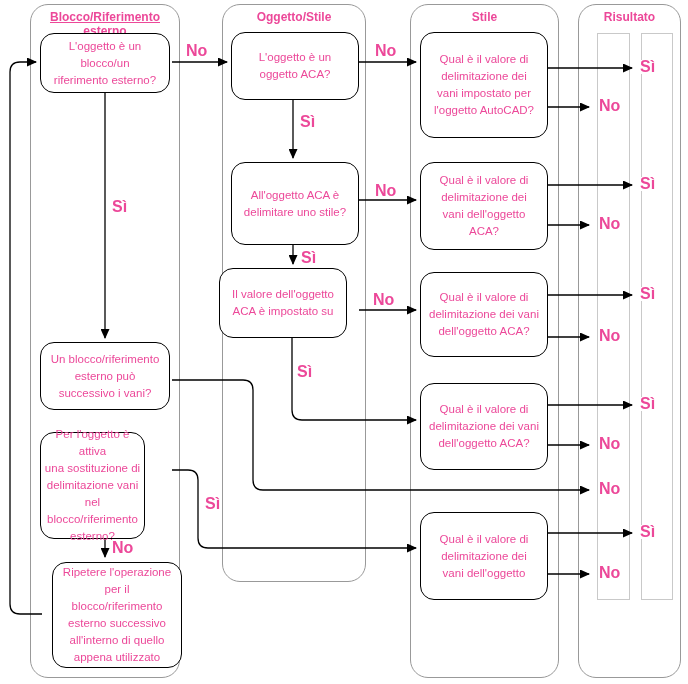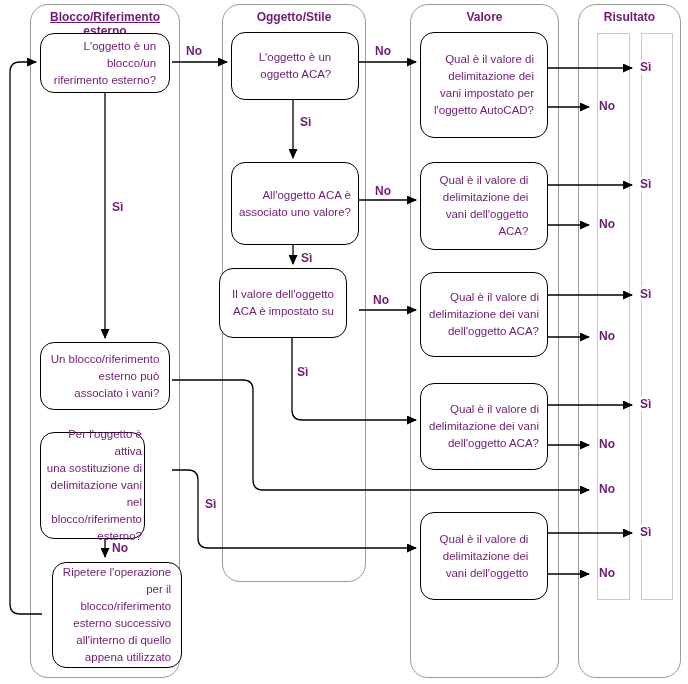--- a/index.html
+++ b/index.html
@@ -1,58 +1,58 @@
 <!DOCTYPE html>
 <html><head>
 <meta charset="utf-8">
 <style>
   html,body{margin:0;padding:0;background:#fff;}
   .stage{
     position:relative;width:688px;height:684px;background:#fff;
-    font-family:"Liberation Sans",sans-serif;color:#701a75;overflow:hidden;
+    font-family:"Liberation Sans",sans-serif;color:#ec4899;overflow:hidden;
   }
   .col{
     position:absolute;border:1px solid #999;border-radius:18px;background:transparent;
     box-sizing:border-box;z-index:0;
   }
   .col-title{
     position:absolute;left:0;top:5px;width:100%;text-align:center;
     font-weight:bold;font-size:12px;line-height:14px;white-space:pre-line;z-index:1;
   }
   .col-title.underlined{text-decoration:underline;}
   .strip{
     position:absolute;border:1px solid #c9c9c9;background:#fff;box-sizing:border-box;z-index:1;
   }
   svg.wires{position:absolute;left:0;top:0;z-index:2;}
   path.wire{fill:none;stroke:#000;stroke-width:1.3px;}
   .node{
     position:absolute;background:#fff;border:1.5px solid #000;border-radius:14px;
-    display:flex;align-items:center;justify-content:center;text-align:right;
+    display:flex;align-items:center;justify-content:center;text-align:center;
     font-size:11.5px;line-height:17px;white-space:pre-line;padding:2px;
     box-sizing:border-box;z-index:3;
   }
   .elabel{
-    position:absolute;font-weight:bold;font-size:12px;line-height:14px;z-index:4;background:#fff;
+    position:absolute;font-weight:bold;font-size:16px;line-height:14px;z-index:4;background:#fff;
     padding:0 1px;
   }
 </style>
 </head>
 <body>
 
 <div class="stage">
 
   <div class="col" style="left:30px;top:4px;width:150px;height:674px;">
     <div class="col-title underlined">Blocco/Riferimento
 esterno</div>
   </div>
   <div class="col" style="left:222px;top:4px;width:144px;height:578px;">
     <div class="col-title">Oggetto/Stile</div>
   </div>
   <div class="col" style="left:410px;top:4px;width:149px;height:674px;">
-    <div class="col-title">Valore</div>
+    <div class="col-title">Stile</div>
   </div>
   <div class="col" style="left:578px;top:4px;width:103px;height:674px;">
     <div class="col-title">Risultato</div>
   </div>
 
   <div class="strip" style="left:597px;top:33px;width:33px;height:567px;"></div>
   <div class="strip" style="left:641px;top:33px;width:32px;height:567px;"></div>
 
   <svg class="wires" width="688" height="684" viewBox="0 0 688 684">
     <defs>
@@ -82,37 +82,37 @@
     <path class="wire" marker-end="url(#arrow)" d="M548,445 L589,445"></path>
     <path class="wire" marker-end="url(#arrow)" d="M548,533 L632,533"></path>
     <path class="wire" marker-end="url(#arrow)" d="M548,574 L589,574"></path>
   </svg>
 
   <div class="node" style="left:40px;top:33px;width:130px;height:60px;">L'oggetto è un
 blocco/un
 riferimento esterno?</div>
   <div class="node" style="left:40px;top:342px;width:130px;height:68px;">Un blocco/riferimento
 esterno può
-associato i vani?</div>
+successivo i vani?</div>
   <div class="node" style="left:40px;top:432px;width:105px;height:107px;">Per l'oggetto è attiva
 una sostituzione di
 delimitazione vani nel
 blocco/riferimento
 esterno?</div>
   <div class="node" style="left:52px;top:562px;width:130px;height:106px;">Ripetere l'operazione
 per il
 blocco/riferimento
 esterno successivo
 all'interno di quello
 appena utilizzato</div>
 
   <div class="node" style="left:231px;top:32px;width:128px;height:68px;">L'oggetto è un
 oggetto ACA?</div>
   <div class="node" style="left:231px;top:162px;width:128px;height:83px;">All'oggetto ACA è
-associato uno valore?</div>
+delimitare uno stile?</div>
   <div class="node" style="left:219px;top:268px;width:128px;height:70px;">Il valore dell'oggetto
 ACA è impostato su</div>
 
   <div class="node" style="left:420px;top:32px;width:128px;height:106px;">Qual è il valore di
 delimitazione dei
 vani impostato per
 l'oggetto AutoCAD?</div>
   <div class="node" style="left:420px;top:162px;width:128px;height:88px;">Qual è il valore di
 delimitazione dei
 vani dell'oggetto

